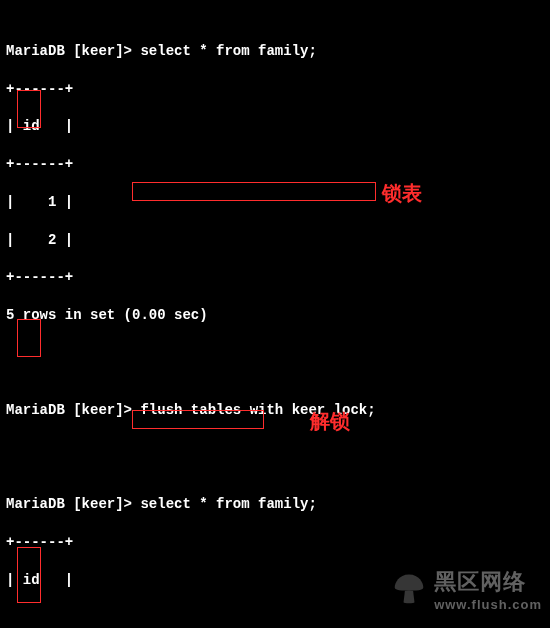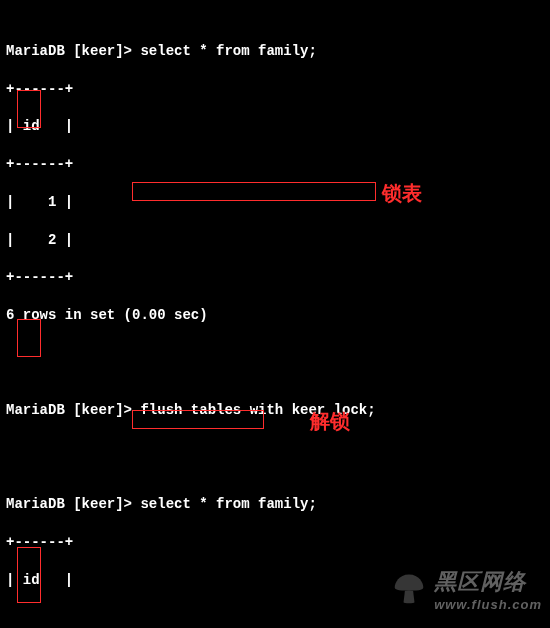--- a/index.html
+++ b/index.html
@@ -36,21 +36,20 @@
     font-weight: bold;
     font-size: 20px;
   }
   .watermark {
     position: absolute;
     right: 8px;
     bottom: 14px;
     text-align: left;
     color: #616161;
     font-family: "Microsoft YaHei", sans-serif;
-    font-style: italic;
   }
   .watermark .wm-row {
     display: flex;
     align-items: center;
     gap: 8px;
   }
   .watermark svg { opacity: 0.5; }
   .watermark .wm-title { font-size: 22px; font-weight: bold; letter-spacing: 1px; }
   .watermark .wm-url { font-size: 13px; letter-spacing: 1px; }
 
@@ -69,21 +68,21 @@
 
 <div class="terminal">
 
 <span class="line"><span class="prompt-inline">MariaDB [keer]&gt;</span><span> select * from family;</span></span>
 <span class="line">+------+</span>
 <span class="line">| id   |</span>
 <span class="line">+------+</span>
 <span class="line">|    1 |</span>
 <span class="line">|    2 |</span>
 <span class="line">+------+</span>
-<span class="line">6 rows in set (0.00 sec)</span>
+<span class="line">5 rows in set (0.00 sec)</span>
 <span class="line"> </span>
 
 <span class="line"><span class="prompt-inline">MariaDB [keer]&gt;</span><span> flush tables with keer lock;</span></span>
 <span class="line"> </span>
 
 <span class="line"><span class="prompt-inline">MariaDB [keer]&gt;</span><span> select * from family;</span></span>
 <span class="line">+------+</span>
 <span class="line">| id   |</span>
 
 

